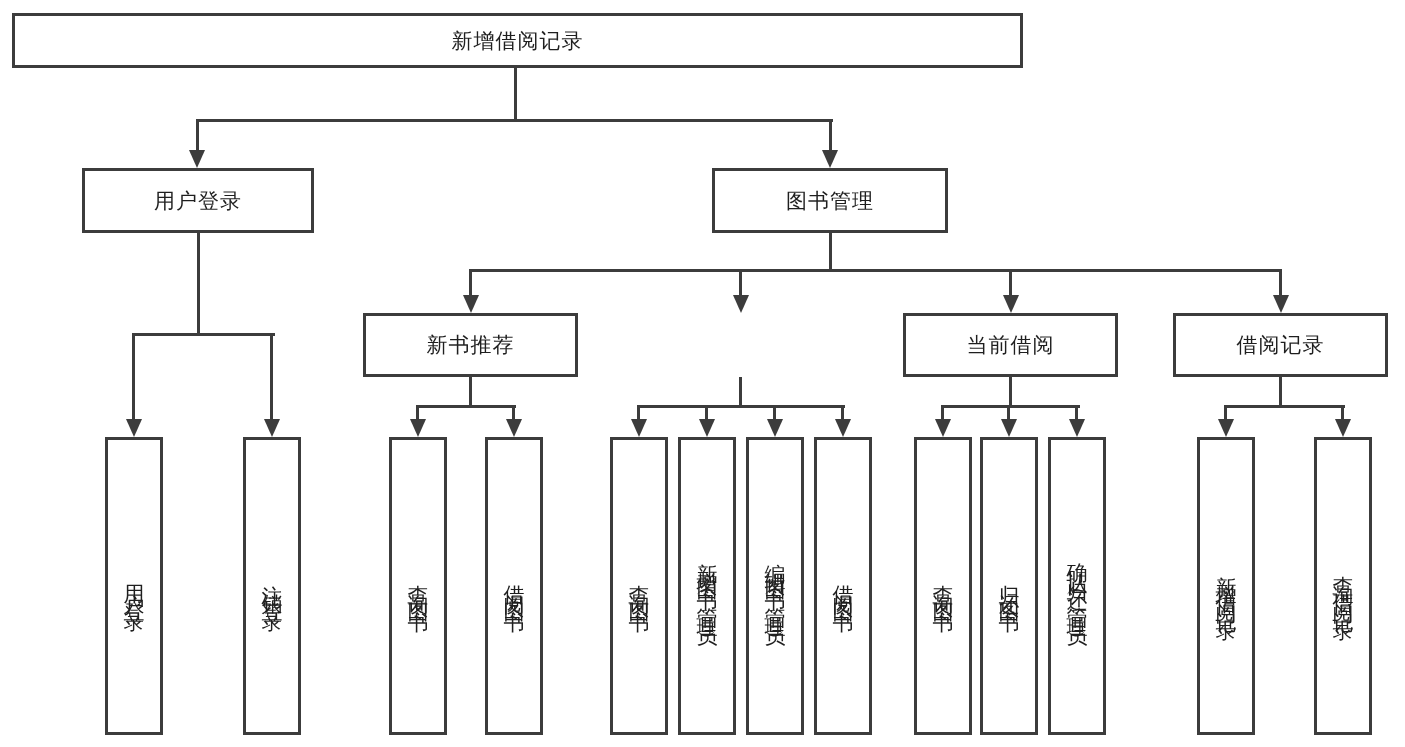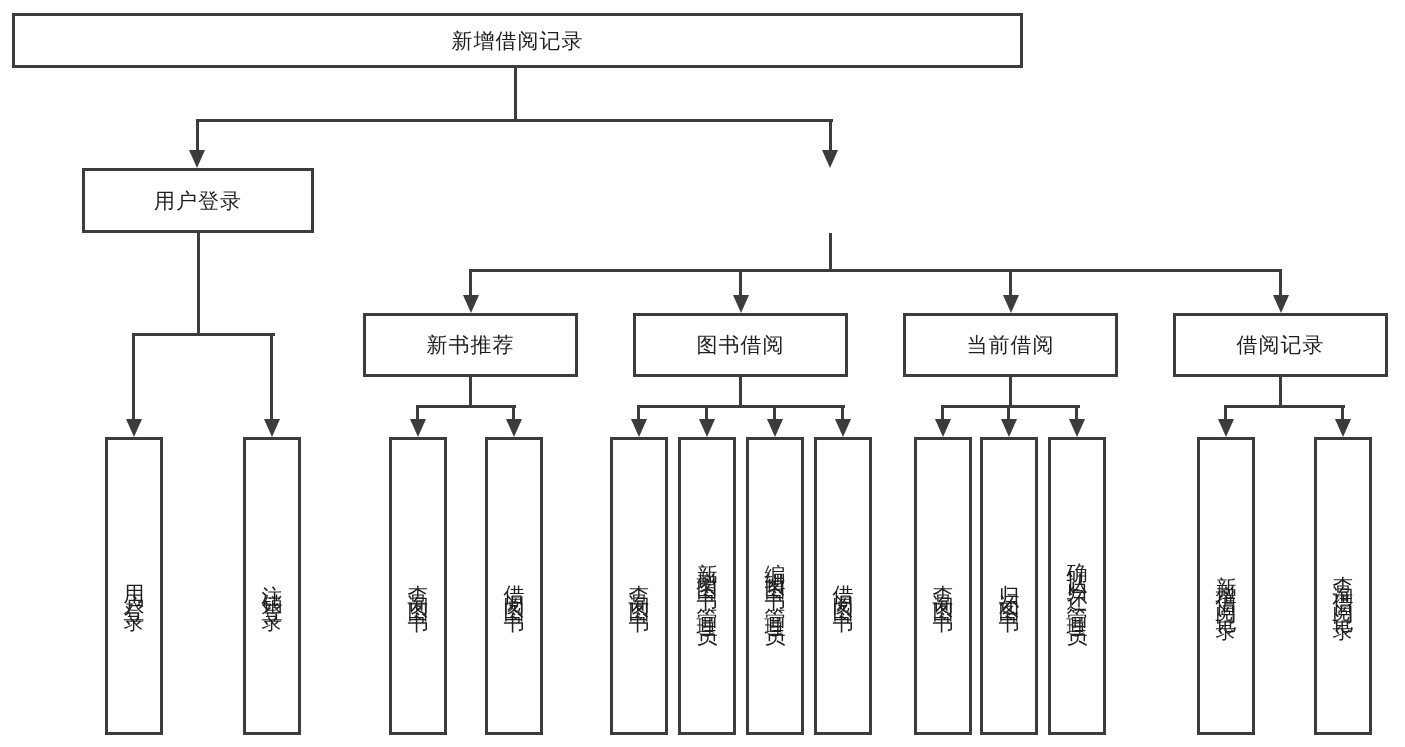--- a/index.html
+++ b/index.html
@@ -80,41 +80,41 @@
   <div class="hbox" style="left:12px; top:13px; width:1011px; height:55px;">新增借阅记录</div>
 
   <div class="line" style="left:514px; top:68px; width:3px; height:54px;"></div>
   <div class="line" style="left:196px; top:119px; width:637px; height:3px;"></div>
   <div class="line" style="left:196px; top:119px; width:3px; height:33px;"></div>
   <div class="arrow" style="left:189px; top:150px;"></div>
   <div class="line" style="left:829px; top:119px; width:3px; height:33px;"></div>
   <div class="arrow" style="left:822px; top:150px;"></div>
 
   <div class="hbox" style="left:82px; top:168px; width:232px; height:65px;">用户登录</div>
+  <div class="hbox" style="left:712px; top:168px; width:236px; height:65px;">图书管理</div>
 
   <div class="line" style="left:197px; top:233px; width:3px; height:103px;"></div>
   <div class="line" style="left:132px; top:333px; width:143px; height:3px;"></div>
   <div class="line" style="left:132px; top:333px; width:3px; height:86px;"></div>
   <div class="arrow" style="left:126px; top:419px;"></div>
   <div class="line" style="left:270px; top:333px; width:3px; height:86px;"></div>
   <div class="arrow" style="left:264px; top:419px;"></div>
 
   <div class="line" style="left:829px; top:233px; width:3px; height:39px;"></div>
   <div class="line" style="left:469px; top:269px; width:813px; height:3px;"></div>
   <div class="line" style="left:469px; top:269px; width:3px; height:28px;"></div>
   <div class="arrow" style="left:463px; top:295px;"></div>
   <div class="line" style="left:739px; top:269px; width:3px; height:28px;"></div>
   <div class="arrow" style="left:733px; top:295px;"></div>
   <div class="line" style="left:1009px; top:269px; width:3px; height:28px;"></div>
   <div class="arrow" style="left:1003px; top:295px;"></div>
   <div class="line" style="left:1279px; top:269px; width:3px; height:28px;"></div>
   <div class="arrow" style="left:1273px; top:295px;"></div>
 
   <div class="hbox" style="left:363px; top:313px; width:215px; height:64px;">新书推荐</div>
-  <div class="hbox" style="left:633px; top:313px; width:215px; height:64px;">图书借阅</div>
   <div class="hbox" style="left:1173px; top:313px; width:215px; height:64px;">借阅记录</div>
   <div class="hbox" style="left:903px; top:313px; width:215px; height:64px;">当前借阅</div>
 
   <div class="line" style="left:469px; top:377px; width:3px; height:31px;"></div>
   <div class="line" style="left:416px; top:405px; width:100px; height:3px;"></div>
   <div class="line" style="left:416px; top:405px; width:3px; height:14px;"></div>
   <div class="arrow" style="left:410px; top:419px;"></div>
   <div class="line" style="left:512px; top:405px; width:3px; height:14px;"></div>
   <div class="arrow" style="left:506px; top:419px;"></div>
 

